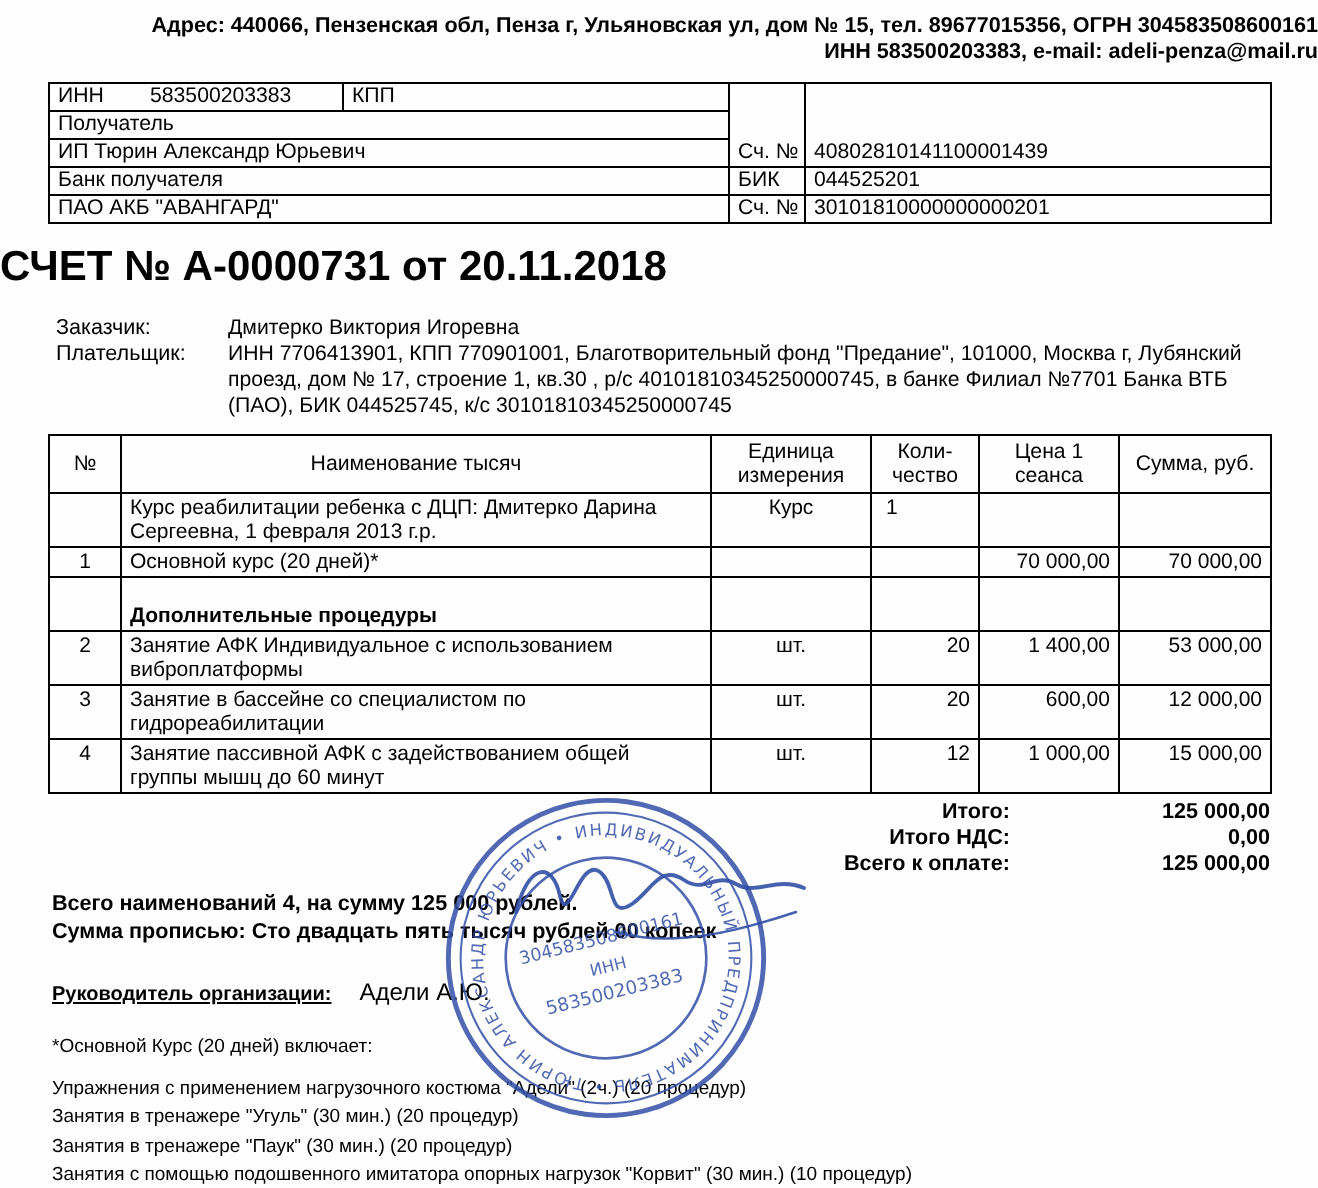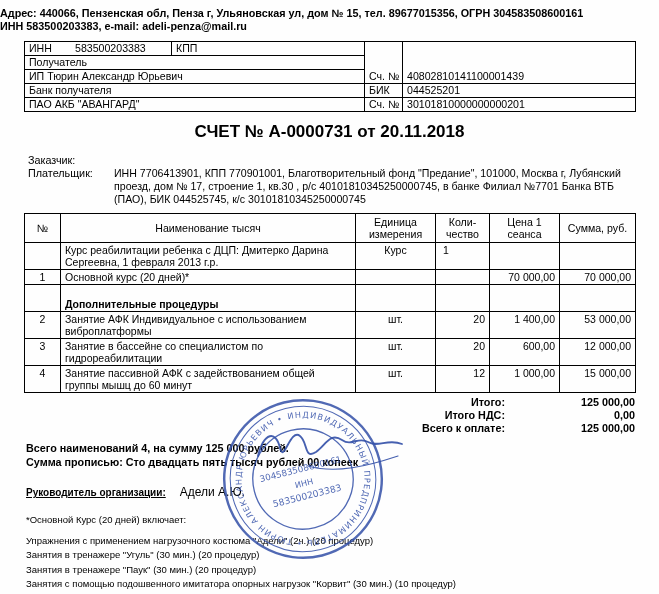--- a/index.html
+++ b/index.html
@@ -2,31 +2,31 @@
 <html><head>
 <meta charset="utf-8">
 <style>
   html,body { margin:0; padding:0; background:#ffffff; }
   .page {
     position:relative; width:659px; height:594px; overflow:hidden;
     background:#fefefe; color:#000;
     font-family:"Liberation Sans", sans-serif; font-size:11px;
   }
   
-  .doc-header { padding-top:7px; text-align:left; font-weight:bold; font-size:10.8px; line-height:13px; }
+  .doc-header { padding-top:7px; text-align:right; font-weight:bold; font-size:10.8px; line-height:13px; }
   
   .bank-table {
     border-collapse:collapse; table-layout:fixed;
     margin:8px 0 0 24px; width:611px; font-size:10.6px;
   }
   .bank-table td { border:1px solid #000; padding:0 4px; height:13px; line-height:13px; overflow:hidden; white-space:nowrap; }
   .bank-table td.vb { vertical-align:bottom; }
   .lbl-inn { display:inline-block; width:46px; }
   
-  .doc-title { margin-top:10px; text-align:center; font-size:17px; font-weight:bold; }
+  .doc-title { margin-top:10px; font-size:21px; font-weight:bold; }
   
   .parties { margin:12px 0 0 28px; }
   .party-row { display:flex; align-items:flex-start; }
   .party-label { width:86px; flex:0 0 86px; font-size:10.8px; line-height:13px; }
   .party-value { flex:1; padding-right:18px; font-size:10.6px; line-height:13px; }
   
   .svc {
     border-collapse:collapse; table-layout:fixed;
     margin:7px 0 0 24px; width:611px; font-size:10.5px;
   }
@@ -100,20 +100,21 @@
       <td>30101810000000000201</td>
     </tr>
   </tbody>
     </table>
 
   <div class="doc-title">СЧЕТ № А-0000731 от 20.11.2018</div>
 
   <div class="parties">
     <div class="party-row">
       <div class="party-label">Заказчик:</div>
+      <div class="party-value">Дмитерко Виктория Игоревна</div>
     </div>
     <div class="party-row">
       <div class="party-label">Плательщик:</div>
       <div class="party-value">ИНН 7706413901, КПП 770901001, Благотворительный фонд "Предание", 101000, Москва г, Лубянский проезд, дом № 17, строение 1, кв.30 ,  р/с 40101810345250000745, в банке Филиал №7701 Банка ВТБ (ПАО), БИК 044525745, к/с 30101810345250000745</div>
     </div>
   </div>
 
   <table class="svc">
     <colgroup>
         <col style="width:36px">

